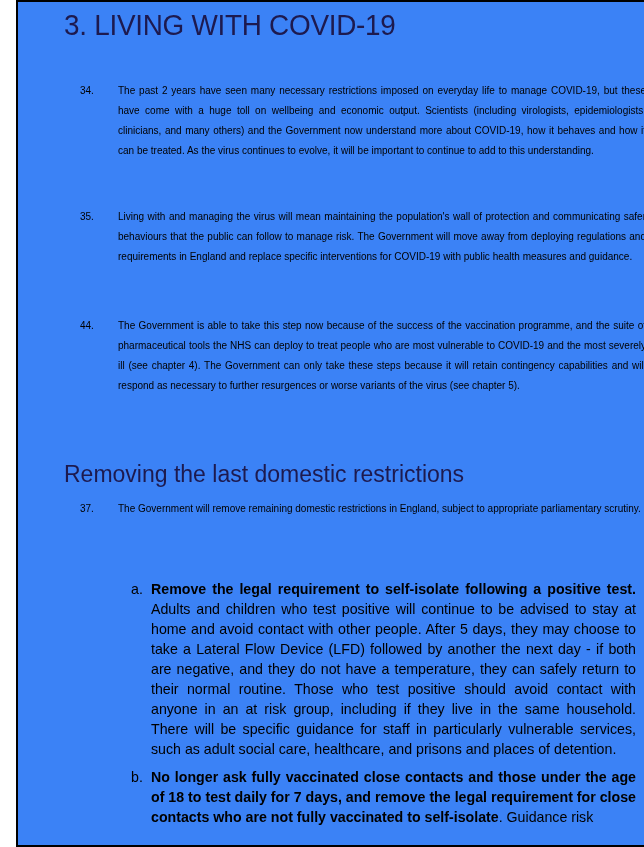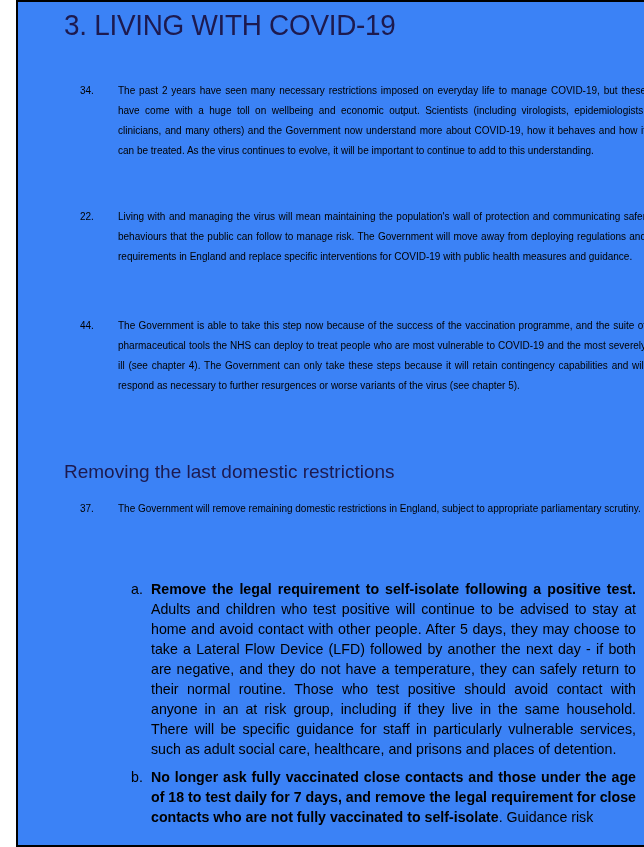--- a/index.html
+++ b/index.html
@@ -22,21 +22,21 @@
       font-size: 10px; line-height: 20px;
     }
     .para .num {
       position: absolute; left: 0; top: 0; width: 36px;
     }
     .para .body {
       margin-left: 38px; text-align: justify;
     }
     .section-heading {
       position: absolute; left: 46px; top: 459px;
-      font-size: 19px; color: #1d1a4f; white-space: nowrap;
+      font-size: 23px; color: #1d1a4f; white-space: nowrap;
     }
     .subpara {
       position: absolute; left: 113px; width: 505px;
       font-size: 14.2px; line-height: 20px;
     }
     .subpara .num { position: absolute; left: 0; top: 0; width: 20px; }
     .subpara .body { margin-left: 20px; text-align: justify; }
     b { font-weight: bold; }
   </style>
 </head>
@@ -45,21 +45,21 @@
 <div class="page">
 
   <div class="title">3. LIVING WITH COVID-19</div>
 
   <div class="para" style="top:79px;">
     <span class="num">34.</span>
     <div class="body">The past 2 years have seen many necessary restrictions imposed on everyday life to manage COVID-19, but these have come with a huge toll on wellbeing and economic output. Scientists (including virologists, epidemiologists, clinicians, and many others) and the Government now understand more about COVID-19, how it behaves and how it can be treated. As the virus continues to evolve, it will be important to continue to add to this understanding.</div>
   </div>
 
   <div class="para" style="top:205px;">
-    <span class="num">22.</span>
+    <span class="num">35.</span>
     <div class="body">Living with and managing the virus will mean maintaining the population's wall of protection and communicating safer behaviours that the public can follow to manage risk. The Government will move away from deploying regulations and requirements in England and replace specific interventions for COVID-19 with public health measures and guidance.</div>
   </div>
 
   <div class="para" style="top:314px;">
     <span class="num">44.</span>
     <div class="body">The Government is able to take this step now because of the success of the vaccination programme, and the suite of pharmaceutical tools the NHS can deploy to treat people who are most vulnerable to COVID-19 and the most severely ill (see chapter 4). The Government can only take these steps because it will retain contingency capabilities and will respond as necessary to further resurgences or worse variants of the virus (see chapter 5).</div>
   </div>
 
   <div class="section-heading">Removing the last domestic restrictions</div>
 

